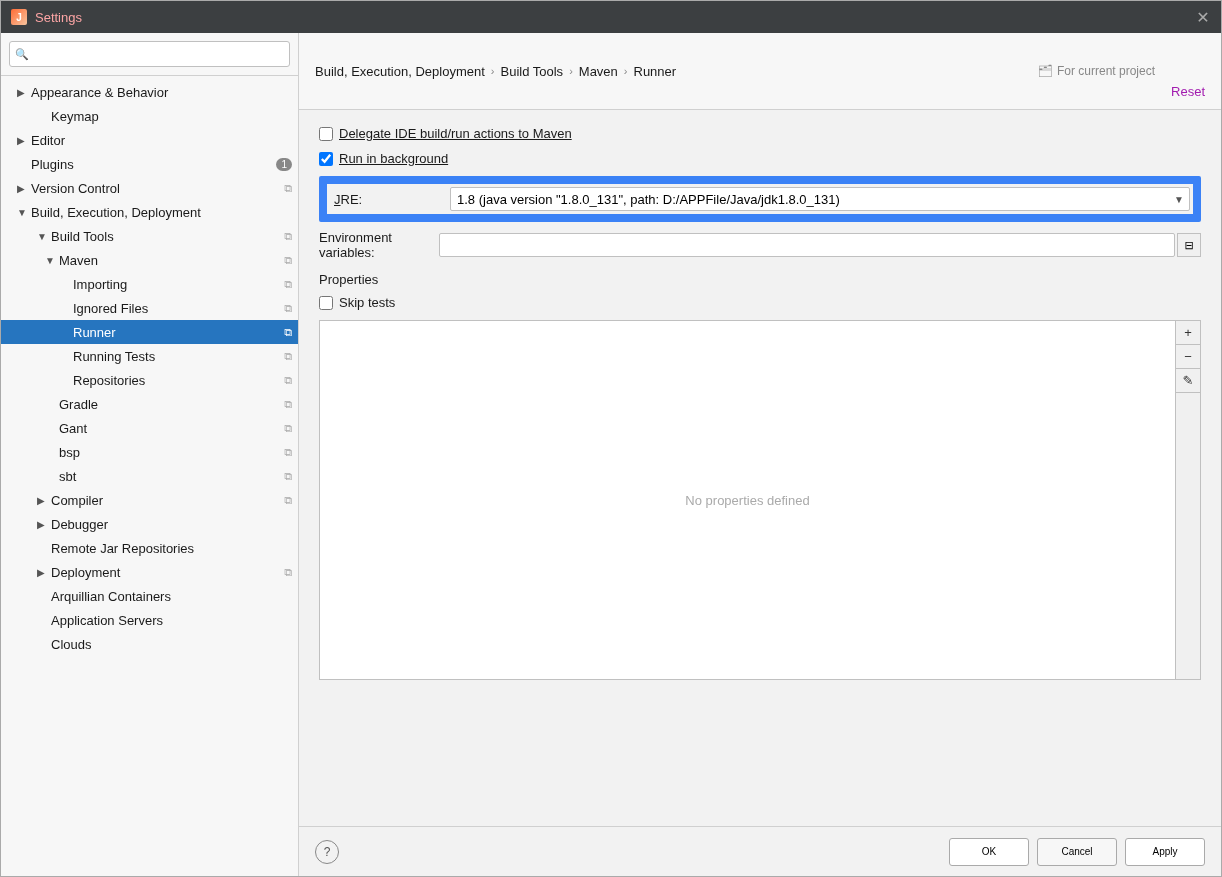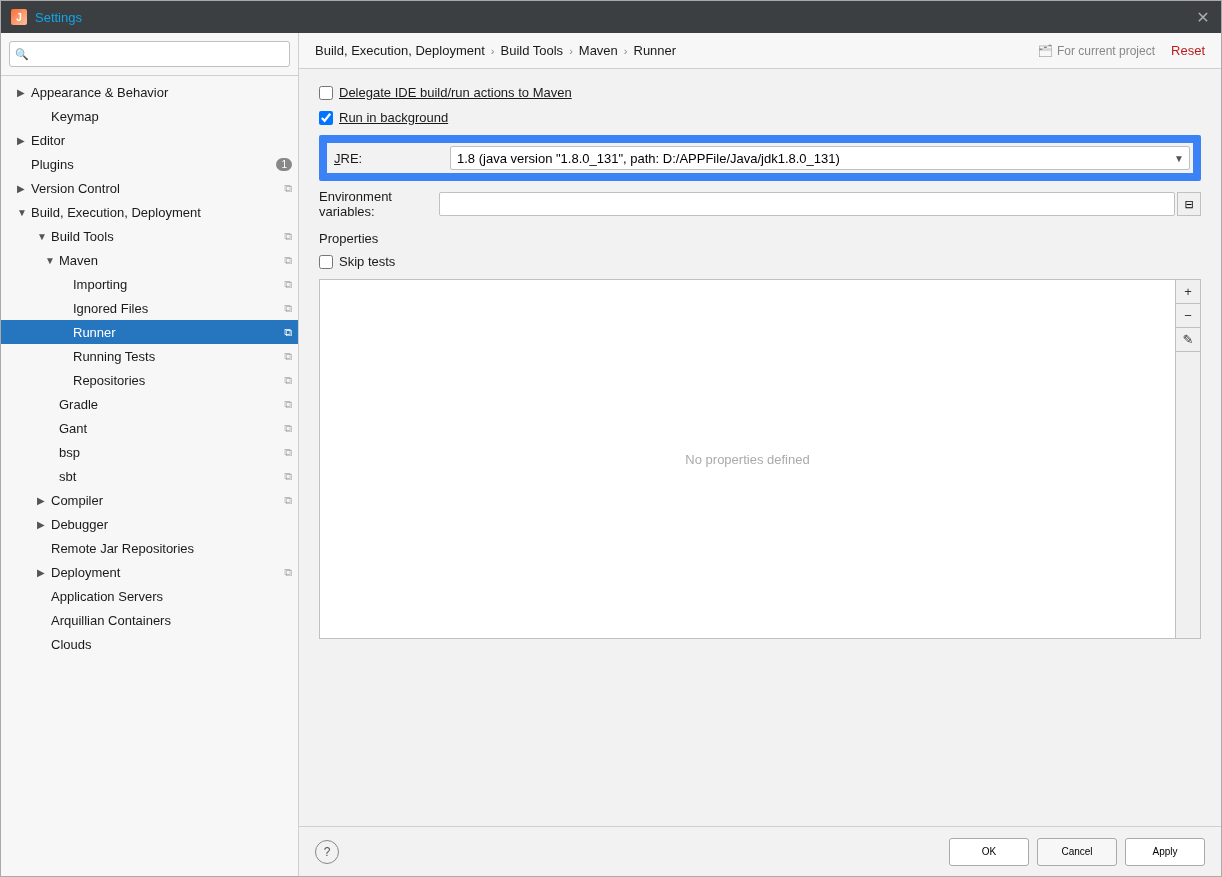--- a/index.html
+++ b/index.html
@@ -40,21 +40,21 @@
       border-radius: 2px;
       display: flex;
       align-items: center;
       justify-content: center;
       font-size: 10px;
       color: white;
       font-weight: bold;
     }
     .title-bar-text {
       font-size: 13px;
-      color: #0ea5e9;
+      color: #fca5a5;
     }
     .title-bar-controls {
       display: flex;
       gap: 4px;
     }
     .title-btn {
       width: 16px;
       height: 16px;
       background: transparent;
       border: none;
@@ -196,24 +196,25 @@
       gap: 16px;
     }
     .for-current {
       color: #888;
       font-size: 12px;
       display: flex;
       align-items: center;
       gap: 4px;
     }
     .reset-link {
-      color: #b91c1c;
+      color: #a21caf;
       font-size: 13px;
       cursor: pointer;
       text-decoration: none;
+      margin-top: 41px;
     }
 
     .settings-content {
       flex: 1;
       padding: 16px 20px;
       overflow-y: auto;
     }
 
     
     .form-row {
@@ -587,26 +588,26 @@
         </div>
 
         <div class="tree-item indent-2">
           <span class="tree-arrow">▶</span>
           <span class="tree-label">Deployment</span>
           <span class="copy-icon">⧉</span>
         </div>
 
         <div class="tree-item indent-2">
           <span class="tree-arrow"></span>
+          <span class="tree-label">Arquillian Containers</span>
+        </div>
+
+        <div class="tree-item indent-2">
+          <span class="tree-arrow"></span>
           <span class="tree-label">Application Servers</span>
-        </div>
-
-        <div class="tree-item indent-2">
-          <span class="tree-arrow"></span>
-          <span class="tree-label">Arquillian Containers</span>
         </div>
 
         <div class="tree-item indent-2">
           <span class="tree-arrow"></span>
           <span class="tree-label">Clouds</span>
         </div>
 
       </div>
     </div>
 

